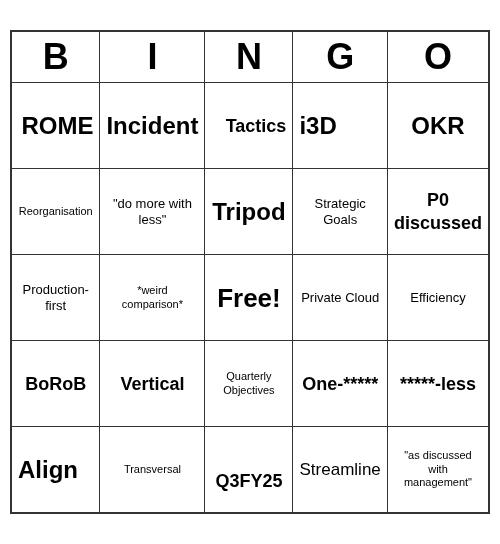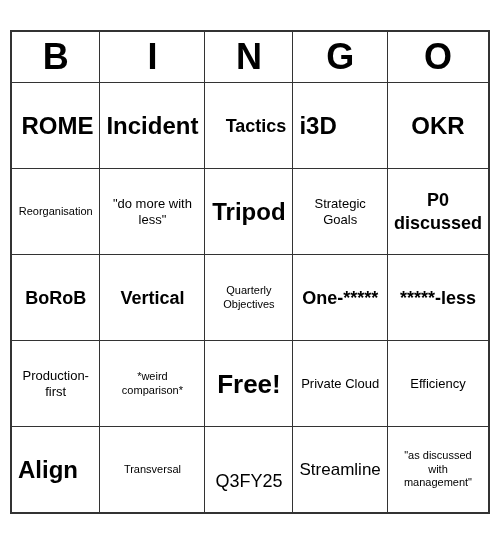--- a/index.html
+++ b/index.html
@@ -76,61 +76,61 @@
           </td>
           <td style="border: 1.5px solid rgb(51, 51, 51); text-align: center; vertical-align: middle; padding: 6px; height: 86px; width: 96px;">
             <span style="font-size: 13px; display: block; line-height: 1.25;">Strategic Goals</span>
           </td>
           <td style="border: 1.5px solid rgb(51, 51, 51); text-align: center; vertical-align: middle; padding: 6px; height: 86px; width: 96px;">
             <span style="font-size: 18px; font-weight: bold; display: block; line-height: 1.25;">P0 discussed</span>
           </td>
         </tr>
         <tr>
           <td style="border: 1.5px solid rgb(51, 51, 51); text-align: center; vertical-align: middle; padding: 6px; height: 86px; width: 96px;">
+            <span style="font-size: 13px; display: block; line-height: 1.25;">Production-first</span>
+          </td>
+          <td style="border: 1.5px solid rgb(51, 51, 51); text-align: center; vertical-align: middle; padding: 6px; height: 86px; width: 96px;">
+            <span style="font-size: 11px; display: block; line-height: 1.25;">*weird comparison*</span>
+          </td>
+          <td style="border: 1.5px solid rgb(51, 51, 51); text-align: center; vertical-align: middle; padding: 6px; height: 86px; width: 96px;">
+            <span style="font-size: 26px; font-weight: bold; display: block; line-height: 1.25;">Free!</span>
+          </td>
+          <td style="border: 1.5px solid rgb(51, 51, 51); text-align: center; vertical-align: middle; padding: 6px; height: 86px; width: 96px;">
+            <span style="font-size: 13px; display: block; line-height: 1.25;">Private Cloud</span>
+          </td>
+          <td style="border: 1.5px solid rgb(51, 51, 51); text-align: center; vertical-align: middle; padding: 6px; height: 86px; width: 96px;">
+            <span style="font-size: 13px; display: block; line-height: 1.25;">Efficiency</span>
+          </td>
+        </tr>
+        <tr>
+          <td style="border: 1.5px solid rgb(51, 51, 51); text-align: center; vertical-align: middle; padding: 6px; height: 86px; width: 96px;">
             <span style="font-size: 18px; font-weight: bold; display: block; line-height: 1.25;">BoRoB</span>
           </td>
           <td style="border: 1.5px solid rgb(51, 51, 51); text-align: center; vertical-align: middle; padding: 6px; height: 86px; width: 96px;">
             <span style="font-size: 18px; font-weight: bold; display: block; line-height: 1.25;">Vertical</span>
           </td>
           <td style="border: 1.5px solid rgb(51, 51, 51); text-align: center; vertical-align: middle; padding: 6px; height: 86px; width: 96px;">
             <span style="font-size: 11px; display: block; line-height: 1.25;">Quarterly Objectives</span>
           </td>
           <td style="border: 1.5px solid rgb(51, 51, 51); text-align: center; vertical-align: middle; padding: 6px; height: 86px; width: 96px;">
             <span style="font-size: 18px; font-weight: bold; display: block; line-height: 1.25;">One-*****</span>
           </td>
           <td style="border: 1.5px solid rgb(51, 51, 51); text-align: center; vertical-align: middle; padding: 6px; height: 86px; width: 96px;">
             <span style="font-size: 18px; font-weight: bold; display: block; line-height: 1.25;">*****-less</span>
           </td>
         </tr>
         <tr>
-          <td style="border: 1.5px solid rgb(51, 51, 51); text-align: center; vertical-align: middle; padding: 6px; height: 86px; width: 96px;">
-            <span style="font-size: 13px; display: block; line-height: 1.25;">Production-first</span>
-          </td>
-          <td style="border: 1.5px solid rgb(51, 51, 51); text-align: center; vertical-align: middle; padding: 6px; height: 86px; width: 96px;">
-            <span style="font-size: 11px; display: block; line-height: 1.25;">*weird comparison*</span>
-          </td>
-          <td style="border: 1.5px solid rgb(51, 51, 51); text-align: center; vertical-align: middle; padding: 6px; height: 86px; width: 96px;">
-            <span style="font-size: 26px; font-weight: bold; display: block; line-height: 1.25;">Free!</span>
-          </td>
-          <td style="border: 1.5px solid rgb(51, 51, 51); text-align: center; vertical-align: middle; padding: 6px; height: 86px; width: 96px;">
-            <span style="font-size: 13px; display: block; line-height: 1.25;">Private Cloud</span>
-          </td>
-          <td style="border: 1.5px solid rgb(51, 51, 51); text-align: center; vertical-align: middle; padding: 6px; height: 86px; width: 96px;">
-            <span style="font-size: 13px; display: block; line-height: 1.25;">Efficiency</span>
-          </td>
-        </tr>
-        <tr>
           <td style="border: 1.5px solid rgb(51, 51, 51); text-align: left; vertical-align: middle; padding: 6px; height: 86px; width: 96px;">
             <span style="font-size: 24px; font-weight: bold; display: block; line-height: 1.25;">Align</span>
           </td>
           <td style="border: 1.5px solid rgb(51, 51, 51); text-align: center; vertical-align: middle; padding: 6px; height: 86px; width: 96px;">
             <span style="font-size: 11px; display: block; line-height: 1.25;">Transversal</span>
           </td>
           <td style="border: 1.5px solid rgb(51, 51, 51); text-align: center; vertical-align: middle; padding: 6px; height: 86px; width: 96px;">
-            <span style="font-size: 18px; font-weight: normal; display: block; line-height: 1.25; margin-top: 23px;">Q3FY25</span>
+            <span style="font-size: 18px; font-weight: bold; display: block; line-height: 1.25; margin-top: 23px;">Q3FY25</span>
           </td>
           <td style="border: 1.5px solid rgb(51, 51, 51); text-align: center; vertical-align: middle; padding: 6px; height: 86px; width: 96px;">
             <span style="font-size: 17px; display: block; line-height: 1.25;">Streamline</span>
           </td>
           <td style="border: 1.5px solid rgb(51, 51, 51); text-align: center; vertical-align: middle; padding: 6px; height: 86px; width: 96px;">
             <span style="font-size: 11px; display: block; line-height: 1.25;">"as discussed with management"</span>
           </td>
         </tr>
       </tbody>
   </table>

